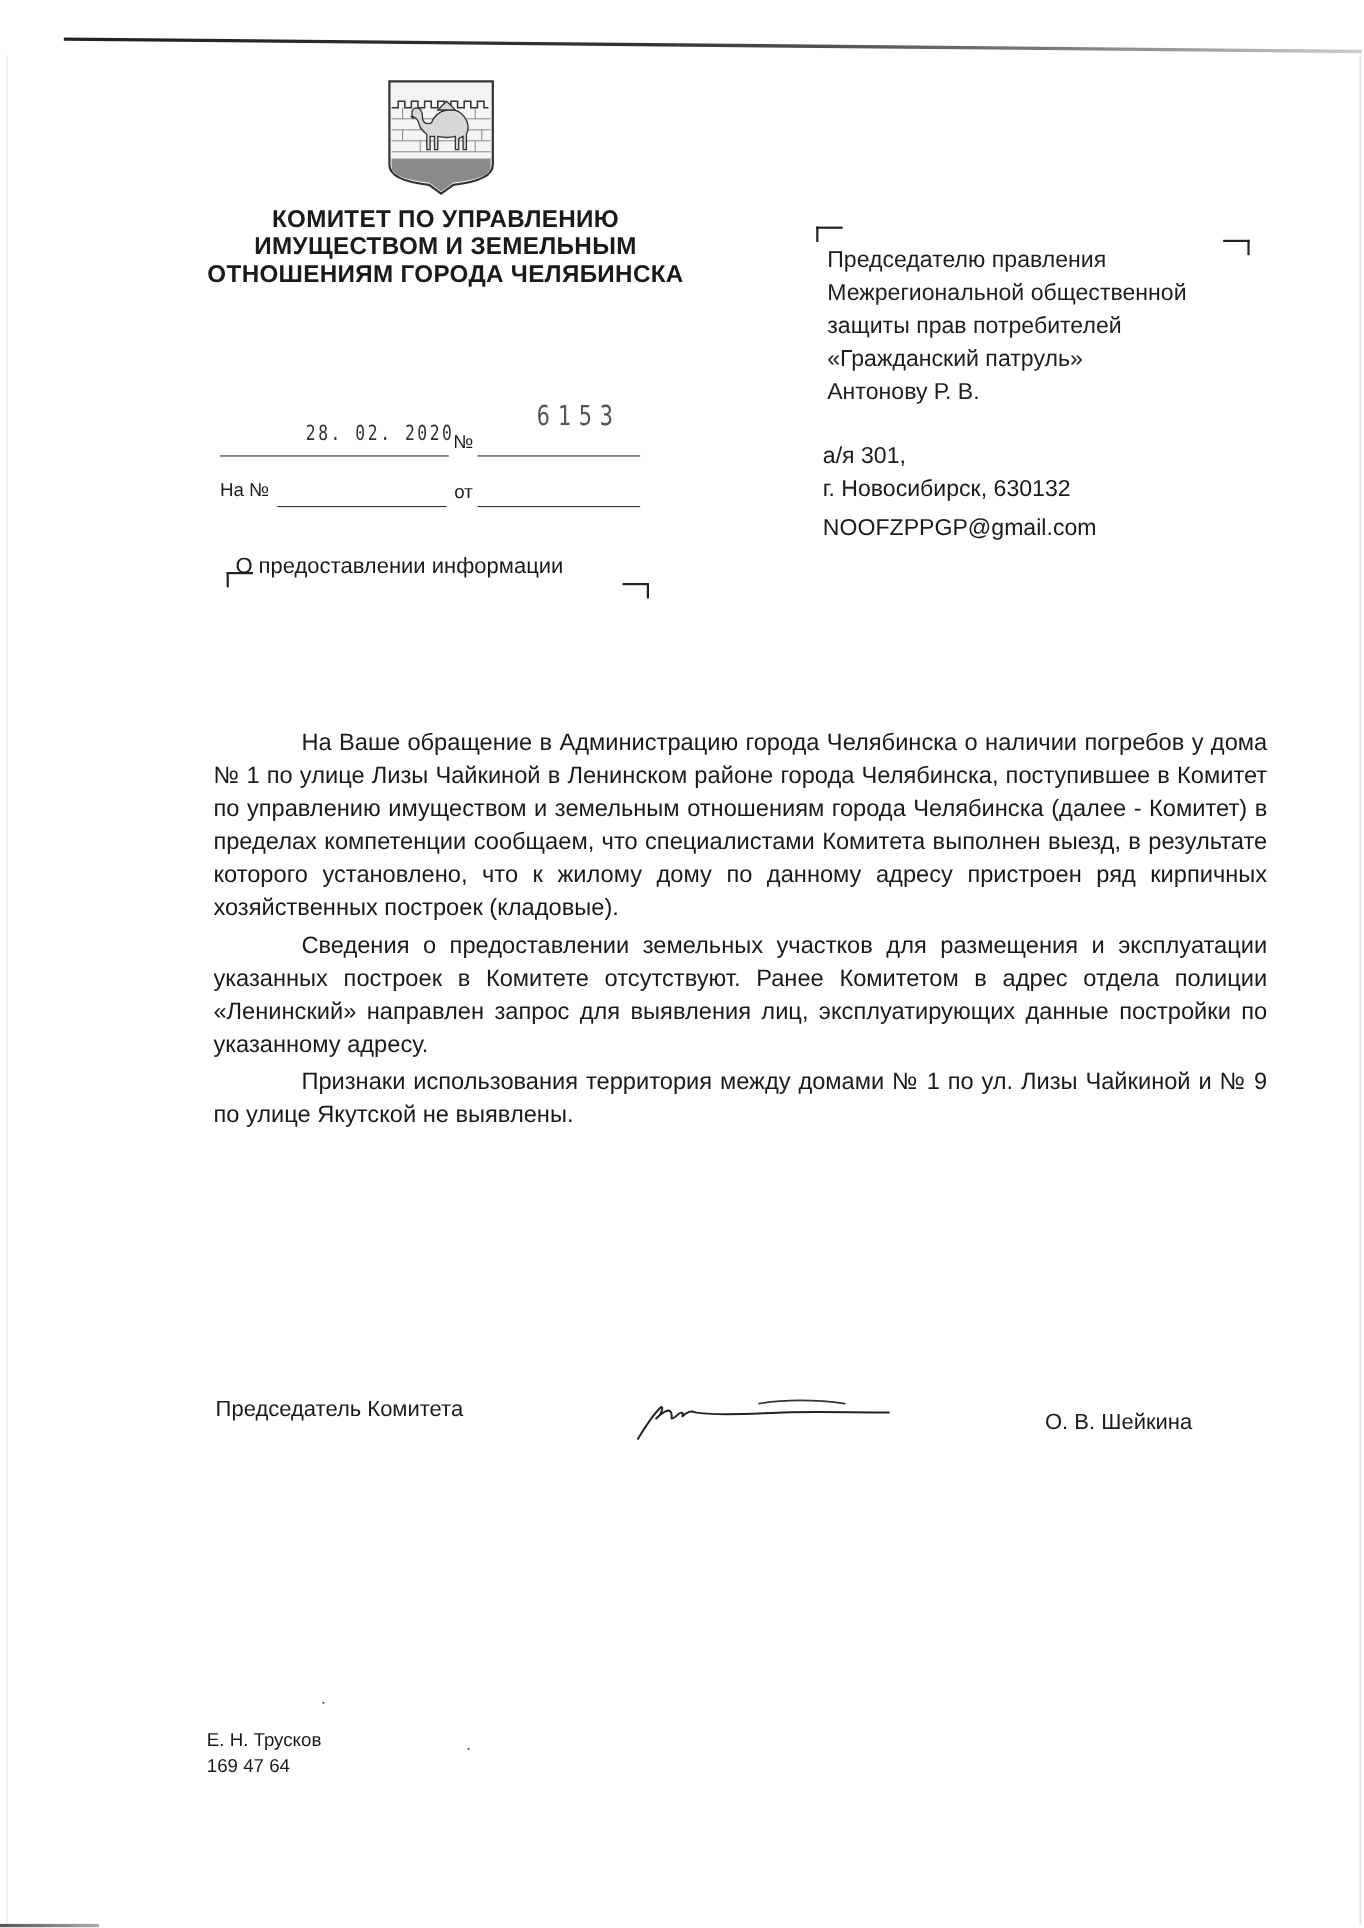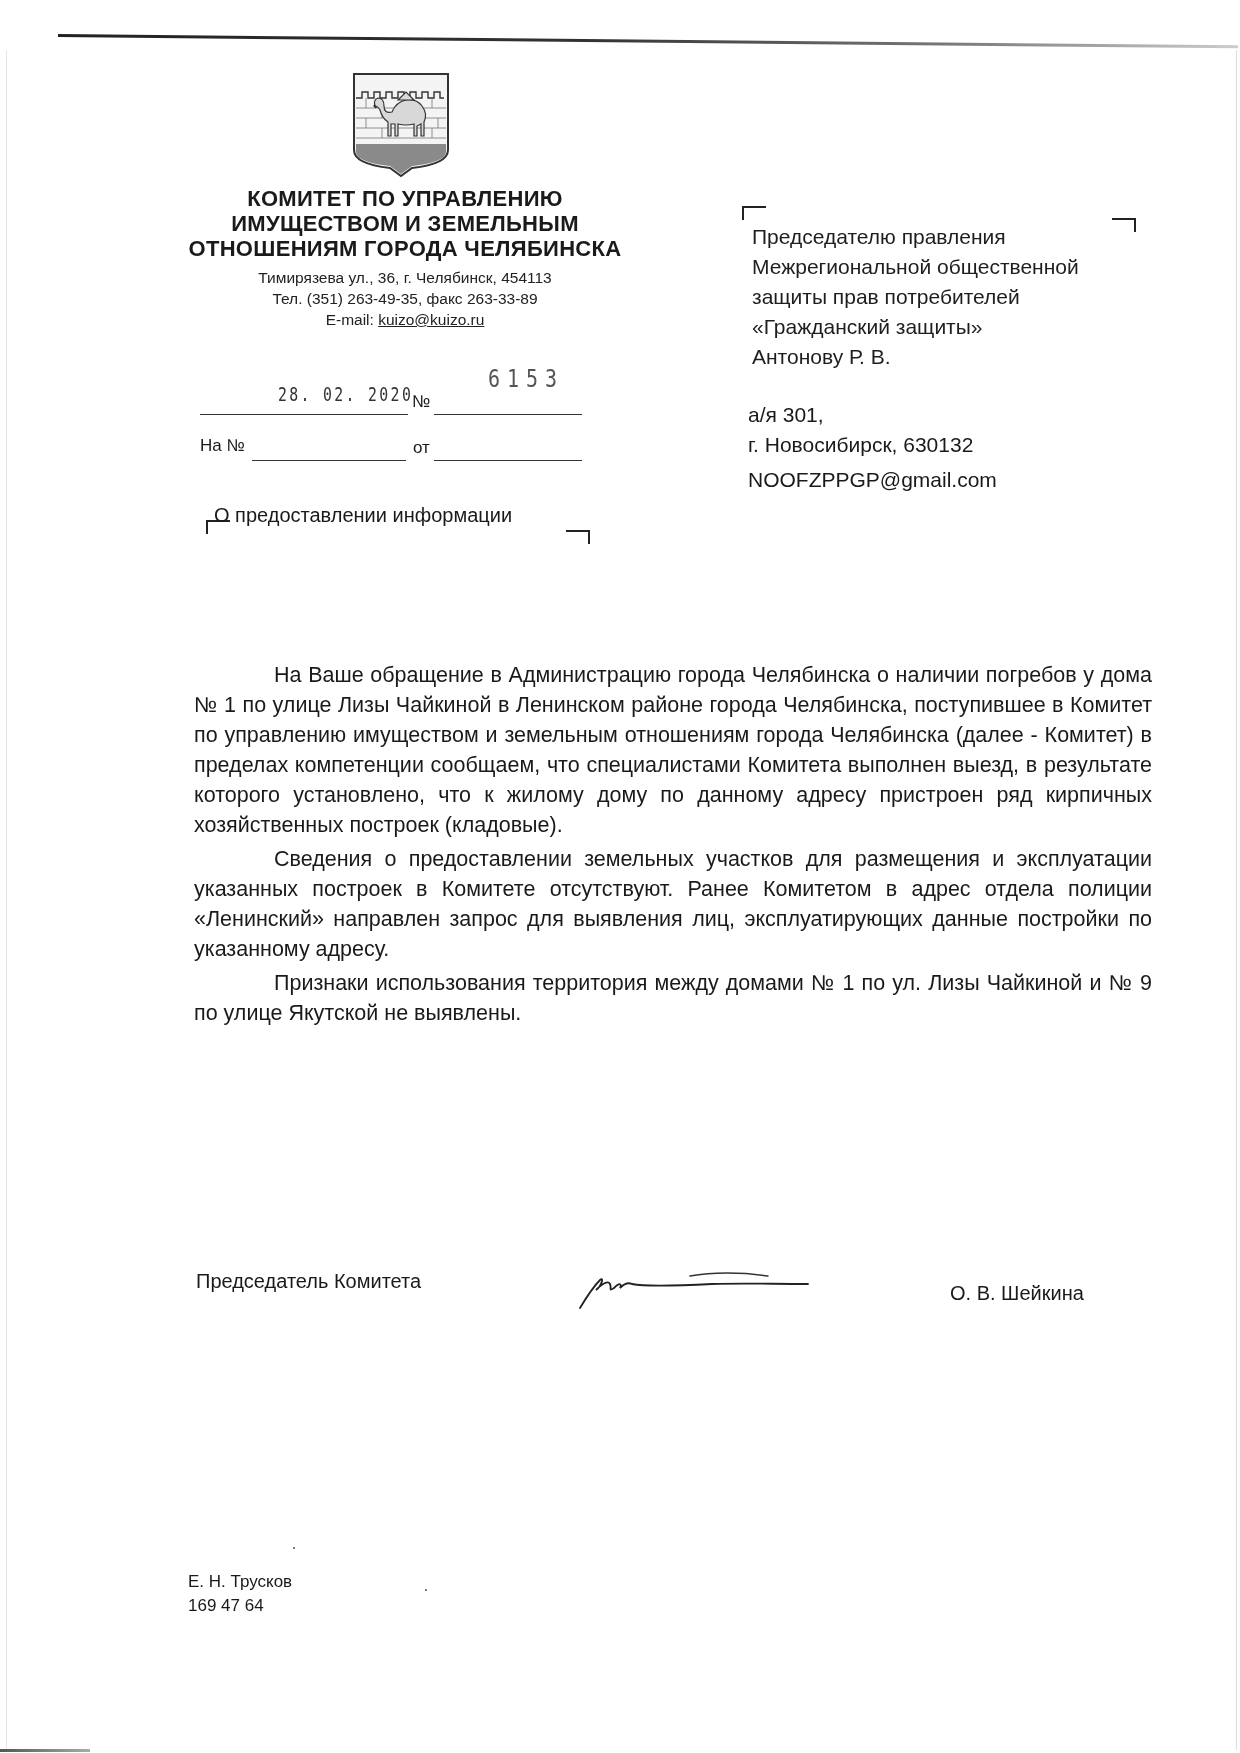--- a/index.html
+++ b/index.html
@@ -82,44 +82,39 @@
       <path d="M24 36 q-4 -8 2 -10 q6 0 6 8 q0 8 8 6 q4 -10 14 -12 q10 -2 16 6 q6 8 2 16 l0 14 h-3 v-12 l-4 2 v10 h-3 v-12 q-8 2 -16 0 v12 h-3 v-12 l-4 0 v12 h-3 v-14 q-6 -4 -8 -12 q-2 -4 -6 -4 z"></path>
       <path d="M46 28 l8 -8 l8 8 z"></path>
     </g>
   </svg>
 </div>
 
 <div class="abs header-block">
   <p class="committee-line sans">КОМИТЕТ ПО УПРАВЛЕНИЮ</p>
   <p class="committee-line sans">ИМУЩЕСТВОМ И ЗЕМЕЛЬНЫМ</p>
   <p class="committee-line sans">ОТНОШЕНИЯМ ГОРОДА ЧЕЛЯБИНСКА</p>
-  <div class="address-lines serif">
-    <div>Тимирязева ул., 36, г. Челябинск, 454113</div>
-    <div>Тел. (351) 263-49-35, факс 263-33-89</div>
-    <div class="email-line"><span>E-mail: </span><a>kuizo@kuizo.ru</a></div>
-  </div>
 </div>
 
 <div class="abs reg-number">6153</div>
 <div class="abs reg-date">28. 02. 2020</div>
 <div class="abs date-line"></div>
 <div class="abs no-label serif">№</div>
 <div class="abs no-line"></div>
 <div class="abs ref-label serif">На №</div>
 <div class="abs ref-line"></div>
 <div class="abs from-label serif">от</div>
 <div class="abs from-line"></div>
 
 <div class="abs bracket b-tl" style="left:742px; top:206px;"></div>
 <div class="abs bracket b-tr" style="left:1112px; top:218px;"></div>
 <div class="abs recipient serif">
   <div>Председателю правления</div>
   <div>Межрегиональной общественной</div>
   <div>защиты прав потребителей</div>
-  <div>«Гражданский защиты»</div>
+  <div>«Гражданский патруль»</div>
   <div>Антонову Р. В.</div>
 </div>
 <div class="abs recipient-address serif">
   <div>а/я 301,</div>
   <div>г. Новосибирск, 630132</div>
 </div>
 <div class="abs recipient-email serif">NOOFZPPGP@gmail.com</div>
 
 <div class="abs bracket b-tl" style="left:206px; top:520px;"></div>
 <div class="abs bracket b-tr" style="left:566px; top:530px;"></div>

